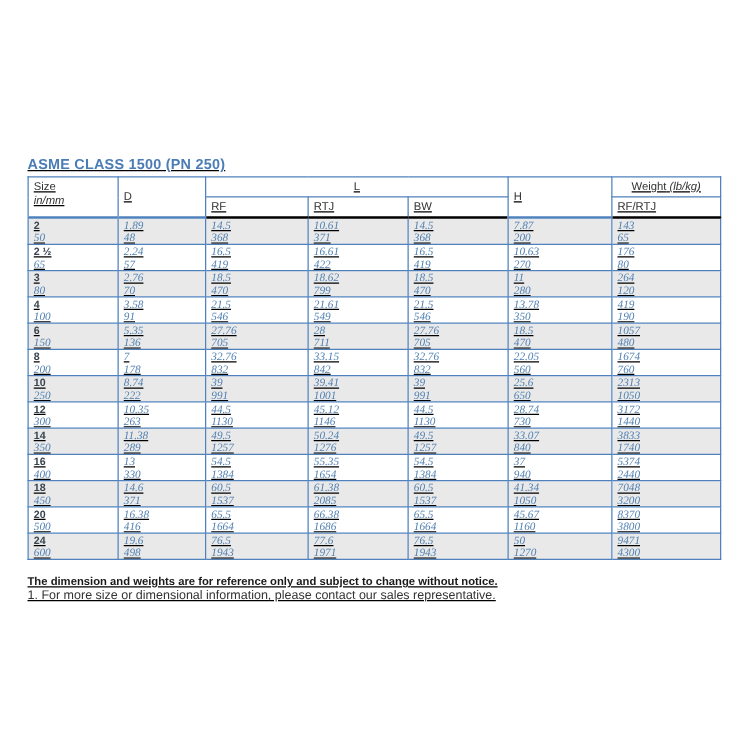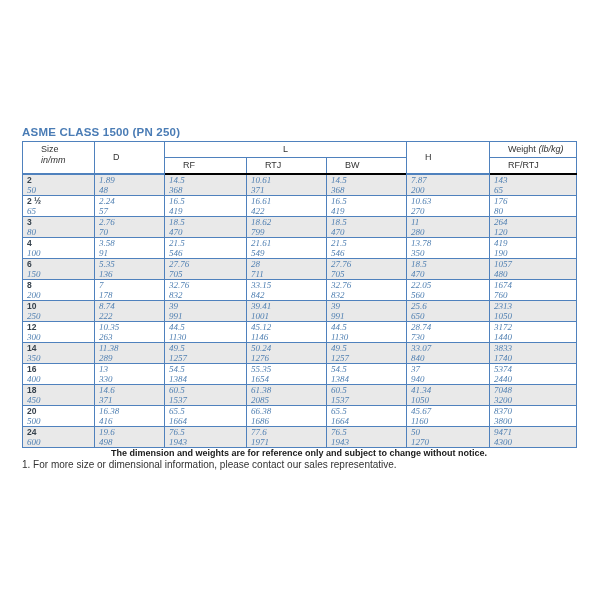--- a/index.html
+++ b/index.html
@@ -1,31 +1,31 @@
 <!DOCTYPE html>
 <html><head>
 <meta charset="utf-8">
 <style>
   html,body { margin:0; padding:0; }
   body { width:600px; height:600px; background:#ffffff; font-family:"Liberation Sans", sans-serif; }
   .page { position:relative; width:600px; height:600px; background:#ffffff; overflow:hidden; }
-  .content { position:absolute; left:22px; top:126px; width:554px; }
+  .content { position:absolute; left:22px; top:126px; width:554px;text-decoration:underline; }
   .title { color:#4a7cb5; font-weight:bold; font-size:11.5px; letter-spacing:0.2px; margin:0 0 3px 0; }
   table { border-collapse:collapse; width:554px; table-layout:fixed; }
   th, td { border:1px solid #4f81bd; padding:0 4px; vertical-align:top; overflow:hidden; white-space:nowrap; }
-  thead th { font-weight:normal; color:#333333; font-size:9px; text-align:left; padding:2px 18px; line-height:11px; }
+  thead th { font-weight:normal; color:#333333; font-size:9px; text-align:left; padding:2px 4px; line-height:11px; }
   thead tr.hrow2 th { border-bottom:2px solid #000000; }
   th.vmid { vertical-align:middle; border-bottom:2px solid #4f81bd; }
   th.center { text-align:center; }
   .hdr-italic { font-style:italic; }
   tbody tr.shaded { background:#e9e9e9; }
   tbody td { height:20px; }
   .num { font-family:"Liberation Serif", serif; font-style:italic; color:#5180b2; font-size:9px; line-height:10px; }
   .size-in { font-family:"Liberation Sans", sans-serif; font-style:normal; font-weight:bold; color:#36424d; font-size:8.5px; line-height:10px; }
-  .note1 { margin-top:0; font-weight:bold; color:#1a1a1a; font-size:9px; line-height:11px;text-align:center; }
+  .note1 { margin-top:12px; font-weight:bold; color:#1a1a1a; font-size:9px; line-height:11px; }
   .note2 { color:#333333; font-size:10px; line-height:11px; }
 </style>
 </head>
 <body>
 
 <div class="page">
   <div class="content">
 
     <div class="title">ASME CLASS 1500 (PN 250)</div>
 

